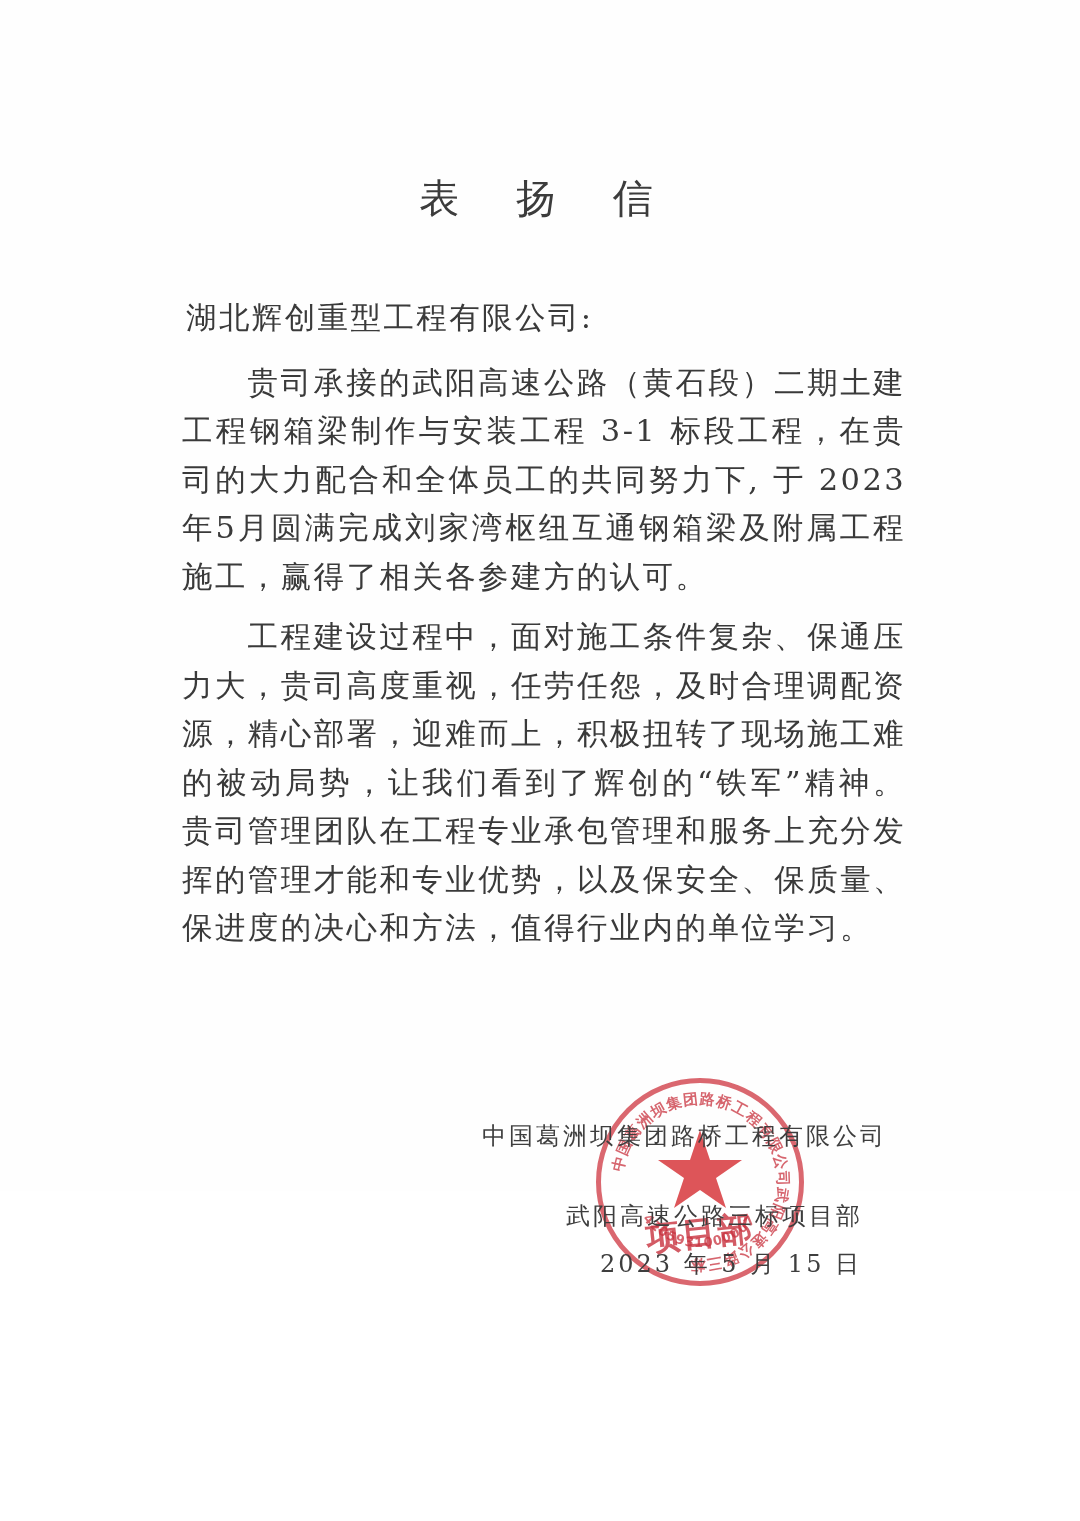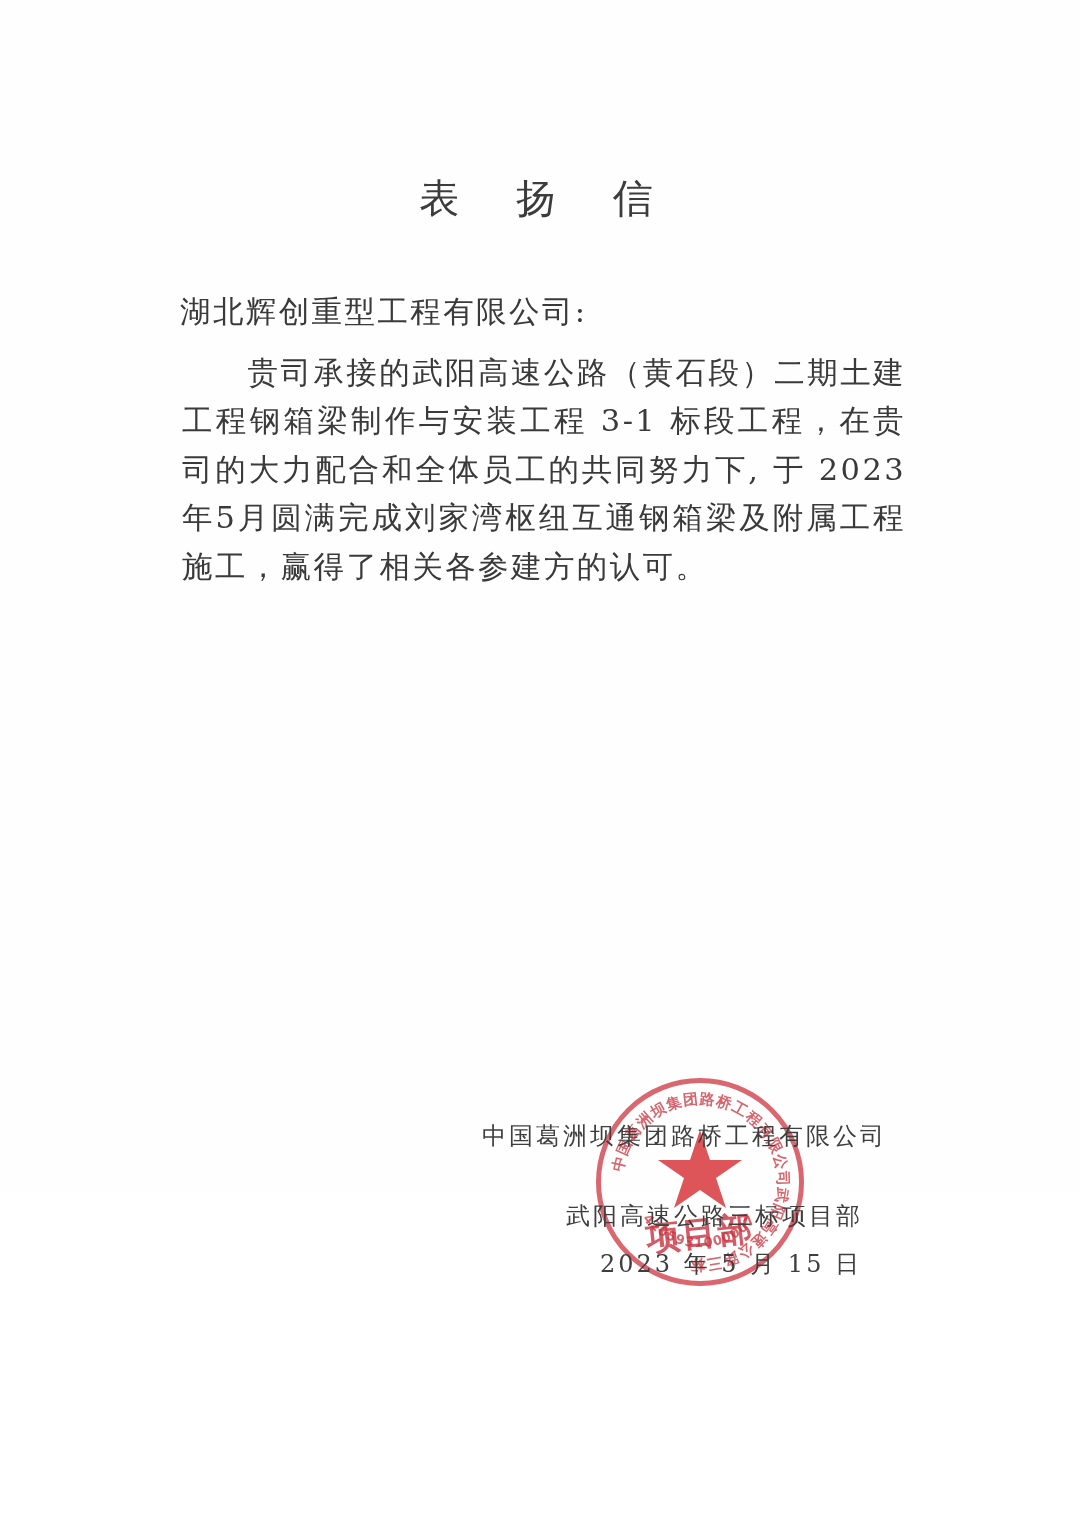--- a/index.html
+++ b/index.html
@@ -39,21 +39,21 @@
       top: 278px;
       width: 748px;
       font-size: 30.5px;
       line-height: 48.5px;
       letter-spacing: 2.4px;
       text-align: justify;
       text-justify: inter-character;
       color: #3a3a3a;
     }
     .salutation {
-      margin: 10px;
+      margin: 16px;
     }
     .para {
       margin: 12px;
       text-indent: 2.15em;
     }
     .signature {
       position: absolute;
       left: 470px;
       top: 1112px;
       width: 460px;
@@ -101,20 +101,21 @@
 </head>
 <body>
 
 <div class="page">
 
   <div class="title">表 扬 信</div>
 
   <div class="body-text">
     <p class="salutation">湖北辉创重型工程有限公司:</p>
     <p class="para">贵司承接的武阳高速公路（黄石段）二期土建工程钢箱梁制作与安装工程 3-1 标段工程，在贵司的大力配合和全体员工的共同努力下, 于 2023年5月圆满完成刘家湾枢纽互通钢箱梁及附属工程施工，赢得了相关各参建方的认可。</p>
+    <p class="para">工程建设过程中，面对施工条件复杂、保通压力大，贵司高度重视，任劳任怨，及时合理调配资源，精心部署，迎难而上，积极扭转了现场施工难的被动局势，让我们看到了辉创的“铁军”精神。贵司管理团队在工程专业承包管理和服务上充分发挥的管理才能和专业优势，以及保安全、保质量、保进度的决心和方法，值得行业内的单位学习。</p>
   </div>
 
   <div class="stamp">
     <svg viewBox="0 0 208 208">
       <defs>
         <path id="ringPath" d="M 104,104 m -78,0 a 78,78 0 1,1 156,0 a 78,78 0 1,1 -156,0"></path>
         <path id="bottomPath" d="M 40,130 A 72,72 0 0,0 168,130"></path>
       </defs>
       <text font-size="15" fill="rgba(200,50,62,0.75)" font-family="DejaVu Sans, sans-serif" font-weight="bold" letter-spacing="1">
         <textPath href="#ringPath" startOffset="2%">中国葛洲坝集团路桥工程有限公司武阳高速公路三标</textPath>

